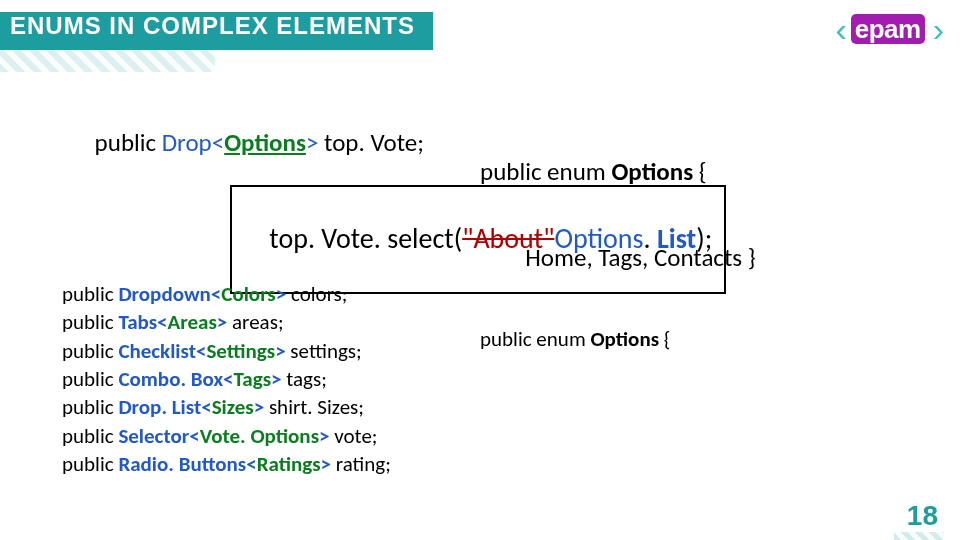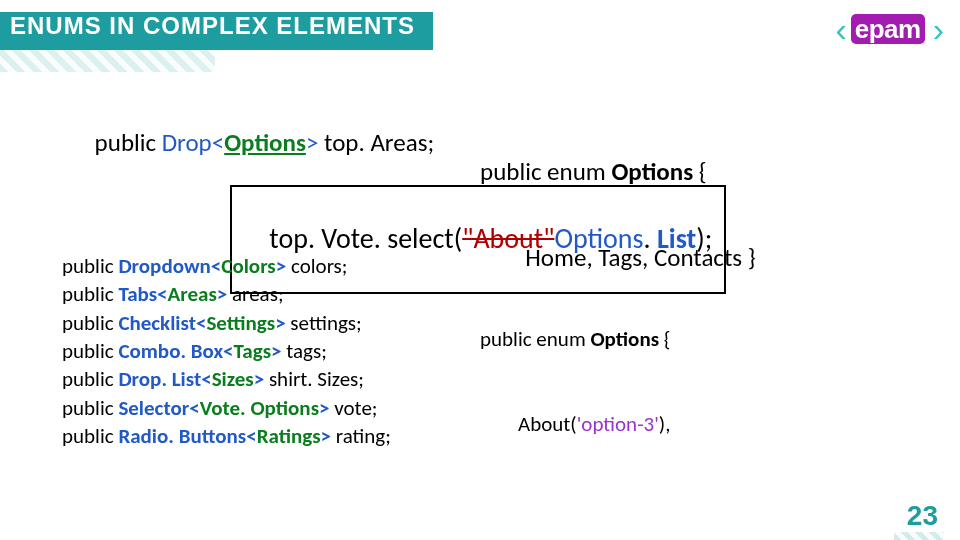--- a/index.html
+++ b/index.html
@@ -23,21 +23,21 @@
   .type { color: #2159c6; }        
   .generic { color: #0a7d1e; }      
   .mono { white-space: pre; }
   .bold { font-weight: 700; }
   .string { color: #9a32cd; }
   .strike { color: #b00000; text-decoration: line-through; }
   .call { position: absolute; left: 230px; top: 185px; border: 2px solid #000; padding: 4px 12px; font-size: 28px; }
 
   .block-tl { position: absolute; left: 72px;  top: 100px; }
   .block-tr { position: absolute; left: 480px; top: 100px; }
-  .block-bl { position: absolute; left: 62px;  top: 252px; }
+  .block-bl { position: absolute; left: 62px;  top: 280px; }
   .block-br { position: absolute; left: 480px; top: 268px; }
 
   
   .pageno { position: absolute; right: 22px; bottom: 8px; color: #1e9da0; font-weight: 800; font-size: 28px; }
   .pageno-stripe { position: absolute; right: 16px; bottom: 0; width: 50px; height: 8px;
     background: repeating-linear-gradient(45deg, rgba(30,157,160,0.2) 0 5px, rgba(30,157,160,0.03) 5px 10px); }
 </style>
 </head>
 <body>
 
@@ -48,40 +48,39 @@
     <span class="title-text">ENUMS IN COMPLEX ELEMENTS</span>
   </div>
 
   <div class="logo">
     <span class="logo-arrows">‹</span>
     <span class="logo-word">epam</span>
     <span class="logo-arrows">›</span>
   </div>
 
   <div class="code block-tl mono">
-    <span>public </span><span class="type">Drop</span><span class="type">&lt;</span><span class="generic bold" style="text-decoration: underline">Options</span><span class="type">&gt;</span><span> top. Areas;</span>
+    <span>public </span><span class="type">Drop</span><span class="type">&lt;</span><span class="generic bold" style="text-decoration: underline">Options</span><span class="type">&gt;</span><span> top. Vote;</span>
   </div>
 
   <div class="code block-tr mono">
     <div><span>public enum </span><span class="bold">Options</span><span> {</span></div>
     <div>        Home, Tags, Contacts }</div>
   </div>
 
   <div class="code call mono">
     <span>top. Vote. select(</span><span class="strike">"About"</span><span class="type">Options</span><span>. </span><span class="type bold">List</span><span>);</span>
   </div>
 
   <div class="code small block-bl mono" id="left-list"><div><span>public </span><span class="type bold">Dropdown</span><span class="type bold">&lt;</span><span class="generic bold">Colors</span><span class="type bold">&gt;</span><span> colors;</span></div><div><span>public </span><span class="type bold">Tabs</span><span class="type bold">&lt;</span><span class="generic bold">Areas</span><span class="type bold">&gt;</span><span> areas;</span></div><div><span>public </span><span class="type bold">Checklist</span><span class="type bold">&lt;</span><span class="generic bold">Settings</span><span class="type bold">&gt;</span><span> settings;</span></div><div><span>public </span><span class="type bold">Combo. Box</span><span class="type bold">&lt;</span><span class="generic bold">Tags</span><span class="type bold">&gt;</span><span> tags;</span></div><div><span>public </span><span class="type bold">Drop. List</span><span class="type bold">&lt;</span><span class="generic bold">Sizes</span><span class="type bold">&gt;</span><span> shirt. Sizes;</span></div><div><span>public </span><span class="type bold">Selector</span><span class="type bold">&lt;</span><span class="generic bold">Vote. Options</span><span class="type bold">&gt;</span><span> vote;</span></div><div><span>public </span><span class="type bold">Radio. Buttons</span><span class="type bold">&lt;</span><span class="generic bold">Ratings</span><span class="type bold">&gt;</span><span> rating;</span></div></div>
 
   <div class="code small block-br mono">
     <div><span>public enum </span><span class="bold">Options</span><span> {</span></div>
-    <div><span>        About(</span><span class="string">'option-3'</span><span>),</span></div>
     
     
     
     
     
     
   </div>
 
   <div class="pageno-stripe"></div>
-  <div class="pageno">23</div>
+  <div class="pageno">18</div>
 </div>
 
 </body></html>

